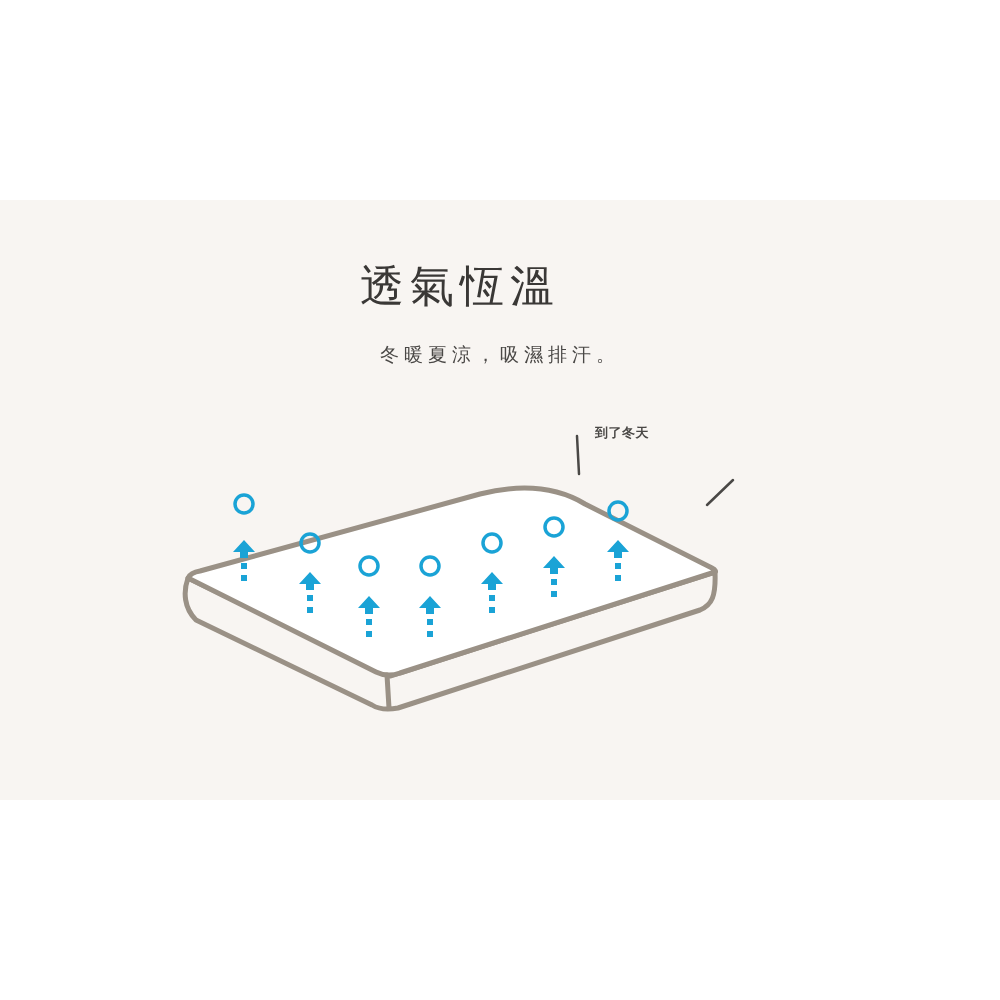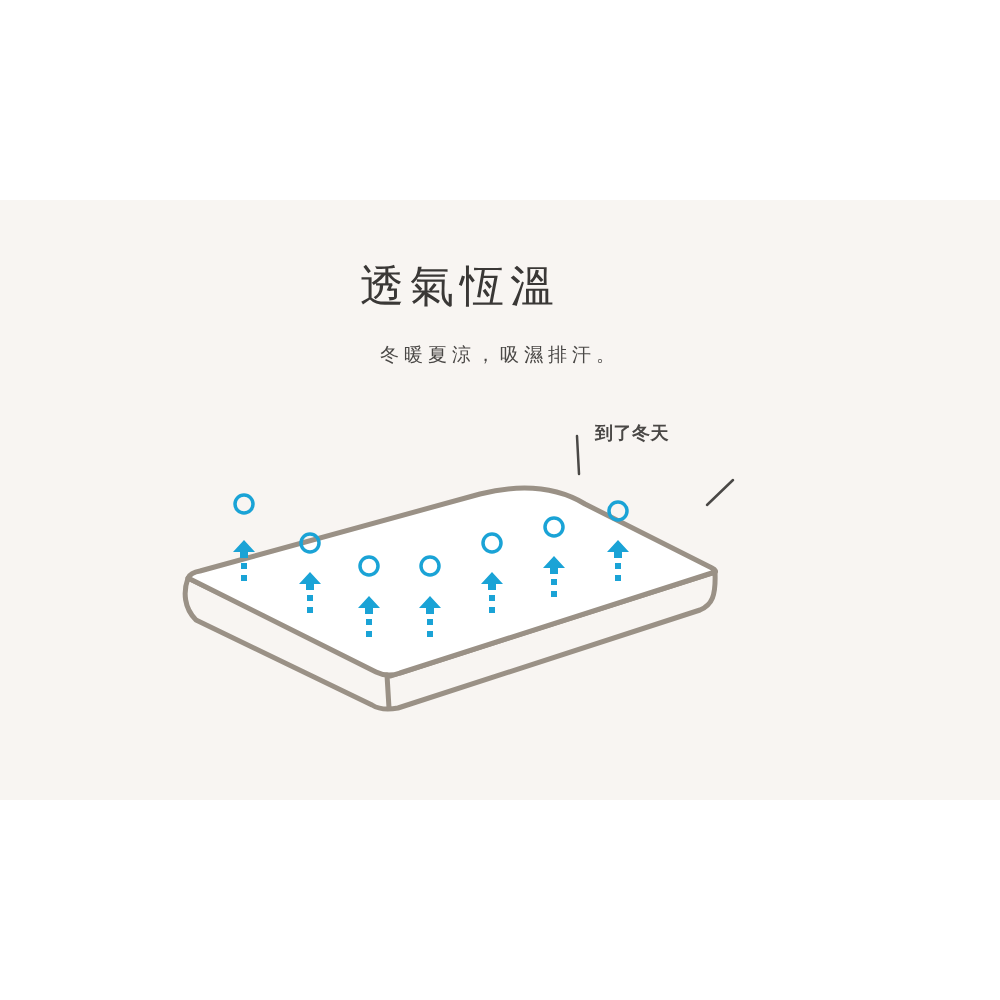--- a/index.html
+++ b/index.html
@@ -47,21 +47,21 @@
       letter-spacing: 5px;
       color: #4a4846;
       line-height: 28px;
     }
     .callout {
       position: absolute;
       left: 595px;
       top: 418px;
       font-family: "DejaVu Sans", "Liberation Sans", sans-serif;
       font-weight: bold;
-      font-size: 18px;
+      font-size: 13px;
       color: #4a4846;
       line-height: 30px;
       letter-spacing: 0.5px;
     }
     .callout div { white-space: nowrap; }
     svg.illustration {
       position: absolute;
       left: 0;
       top: 0;
       width: 1000px;

